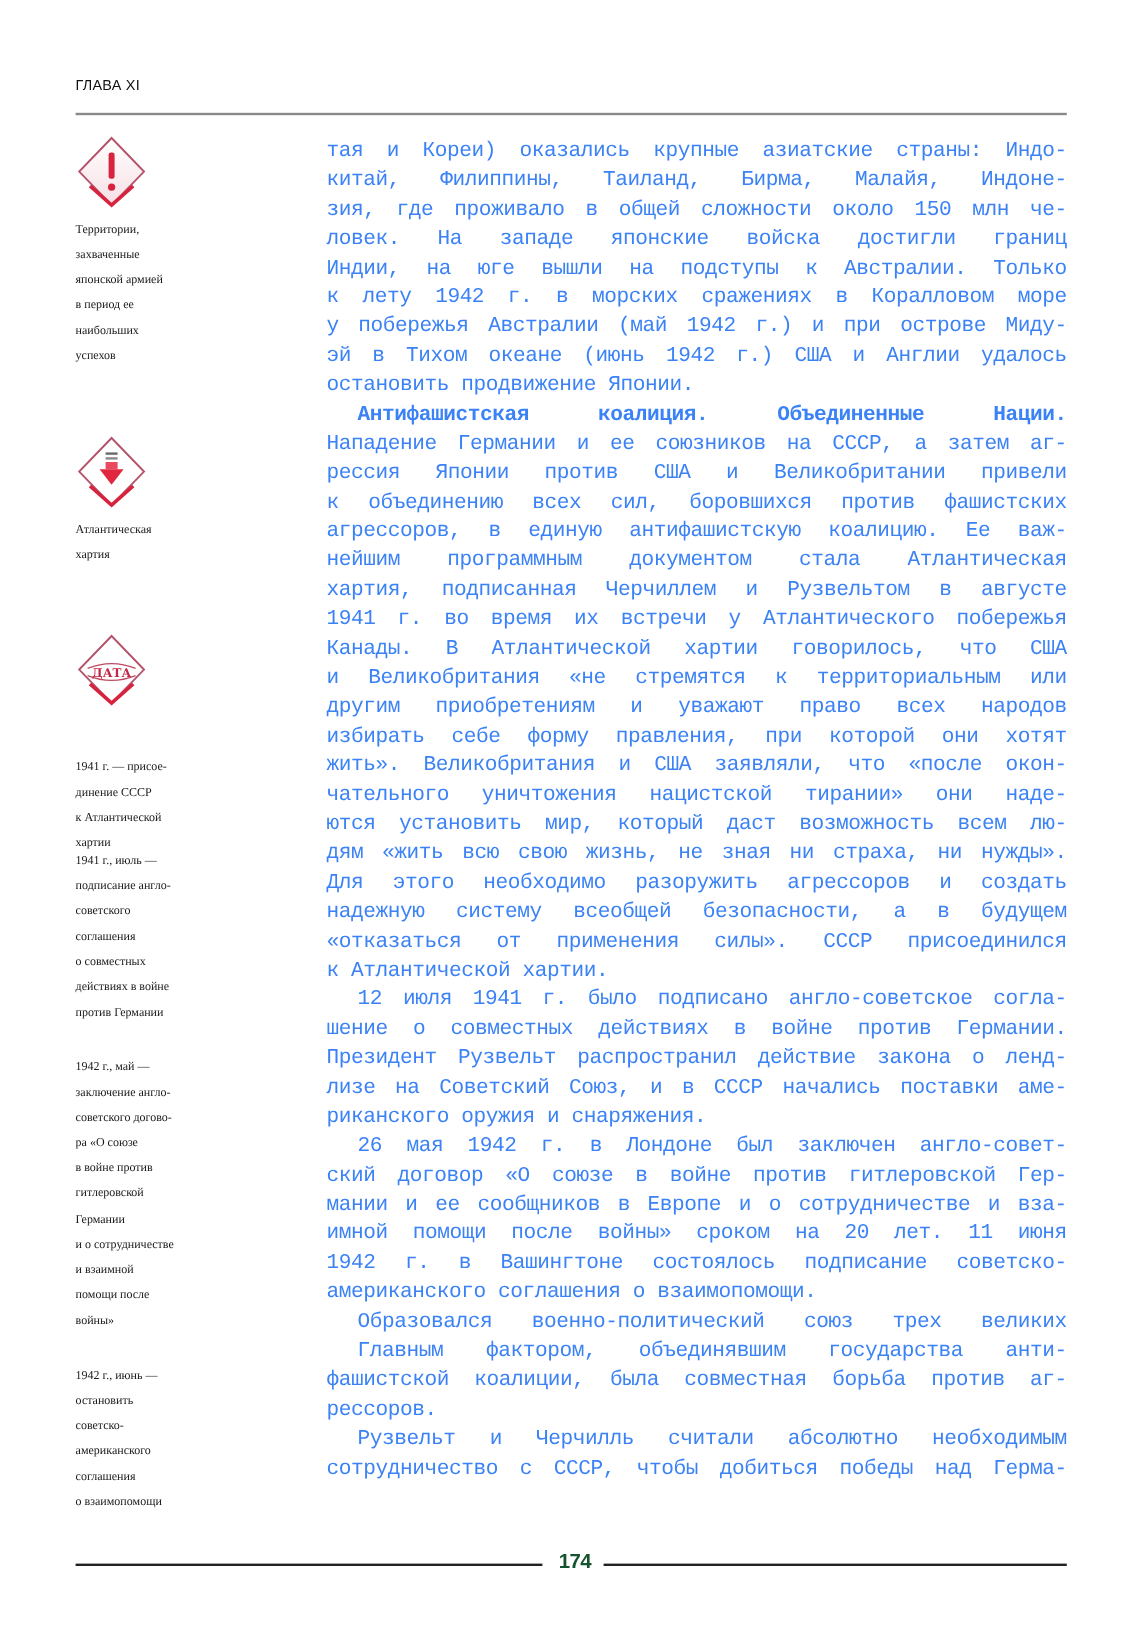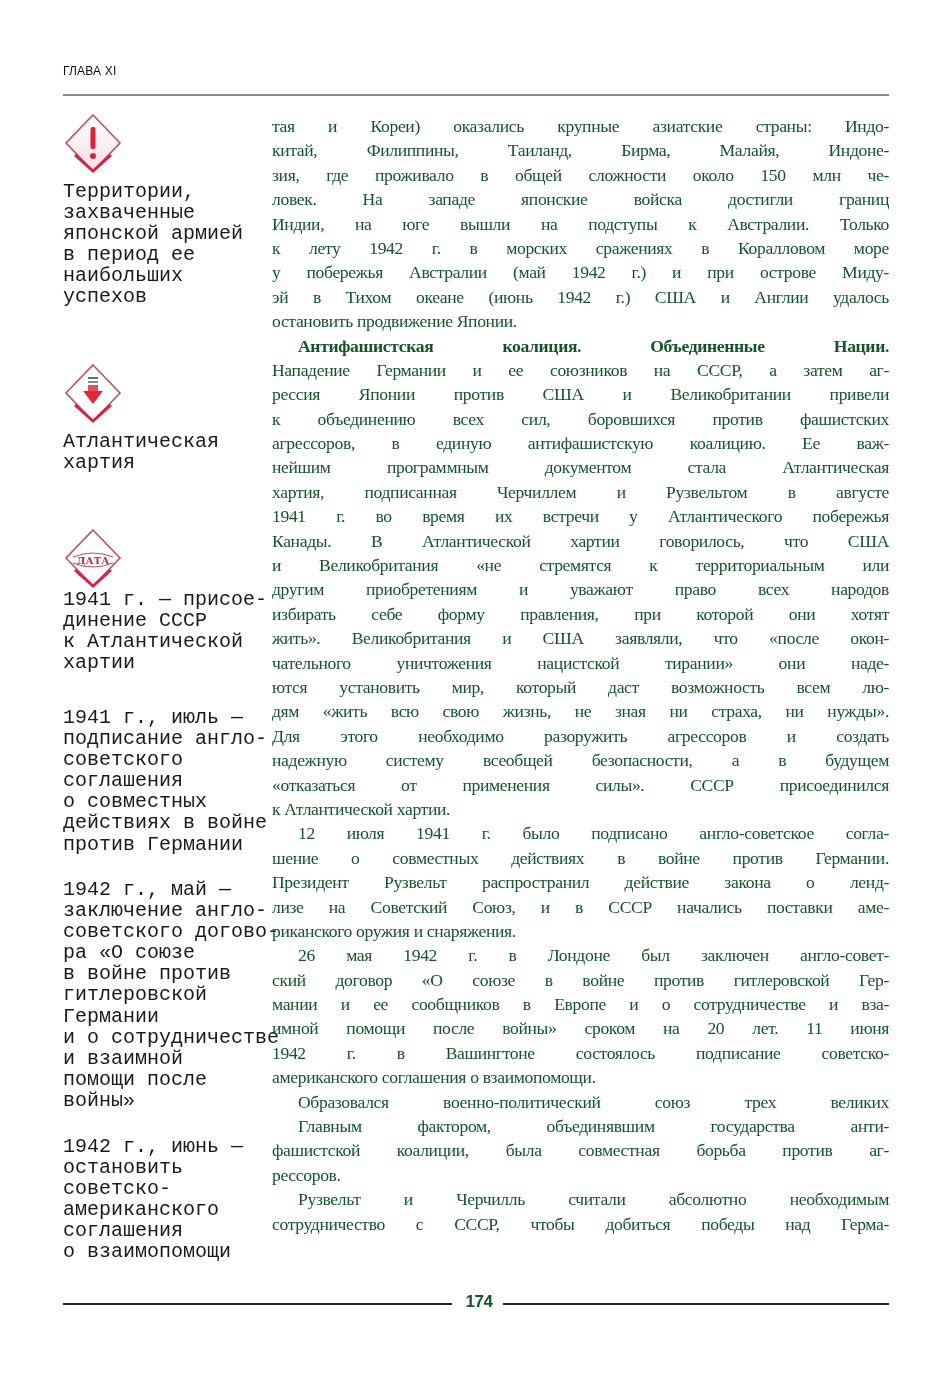--- a/index.html
+++ b/index.html
@@ -3,23 +3,23 @@
 <meta charset="utf-8">
 <style>
   html, body { margin: 0; padding: 0; background: #ffffff; }
   body { width: 950px; height: 1375px; position: relative; overflow: hidden; color: #1a1a1a; }
   .header-title {
     position: absolute; left: 63px; top: 64px;
     font-family: "Liberation Sans", sans-serif; font-size: 12px; letter-spacing: 0.2px; color: #111;
   }
   .header-rule { position: absolute; left: 63px; top: 94px; width: 826px; height: 2px; background: #8a8a8a; }
   .icon { position: absolute; left: 63px; width: 60px; height: 62px; text-align: center; }
-  .side-block { position: absolute; left: 63px; width: 180px; font-family: Liberation Mono, monospace; font-size: 20px; line-height: 21.1px; color: #1a1a1a; }
+  .side-block { position: absolute; left: 63px; width: 180px; font-family: Liberation Serif, serif; font-size: 10px; line-height: 21.1px; color: #1a1a1a; }
   .side-line { display: block; white-space: nowrap; }
-  .main { position: absolute; left: 272px; top: 114px; width: 617px; font-family: Liberation Serif, serif; font-size: 17.6px; line-height: 24.4px; color: #14532d; }
+  .main { position: absolute; left: 272px; top: 114px; width: 617px; font-family: Liberation Mono, monospace; font-size: 17.6px; line-height: 24.4px; color: #3b82f6; }
   .line { display: block; white-space: nowrap; text-align-last: justify; text-align: justify; width: 617px; height: 24.4px; overflow: visible; letter-spacing: -0.35px; }
   .line.last { text-align-last: left; }
   .line.indent { padding-left: 26px; width: 591px; }
   .bold { font-weight: bold; }
   .footer { position: absolute; left: 63px; top: 1292px; width: 826px; height: 24px; }
   .footer-rule-left { position: absolute; left: 0; top: 11px; width: 389px; height: 2px; background: #222; }
   .footer-rule-right { position: absolute; left: 440px; top: 11px; width: 386px; height: 2px; background: #222; }
   .page-number { position: absolute; left: 396px; top: 0; width: 40px; text-align: center; font-family: "Liberation Sans", sans-serif; font-size: 17px; font-weight: bold; color: #14532d; letter-spacing: -0.5px; }
 </style>
 </head>
@@ -71,21 +71,21 @@
   <span class="side-line">в период ее</span>
   <span class="side-line">наибольших</span>
   <span class="side-line">успехов</span>
 </div>
 
 <div class="side-block" style="top:431px;">
   <span class="side-line">Атлантическая</span>
   <span class="side-line">хартия</span>
 </div>
 
-<div class="side-block" style="top:589px;">
+<div class="side-block" style="top:629px;">
   <span class="side-line">1941  г. — присое-</span>
   <span class="side-line">динение СССР</span>
   <span class="side-line">к Атлантической</span>
   <span class="side-line">хартии</span>
 </div>
 
 <div class="side-block" style="top:707px;">
   <span class="side-line">1941  г., июль —</span>
   <span class="side-line">подписание англо-</span>
   <span class="side-line">советского</span>

